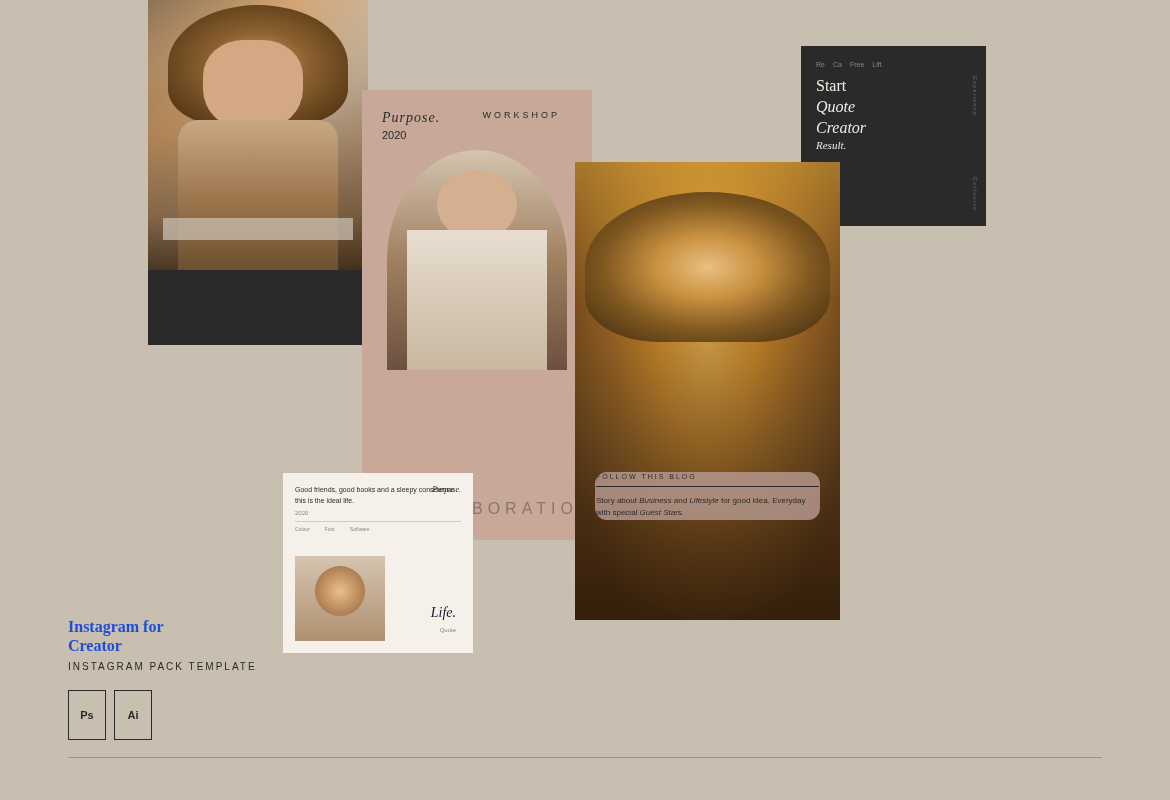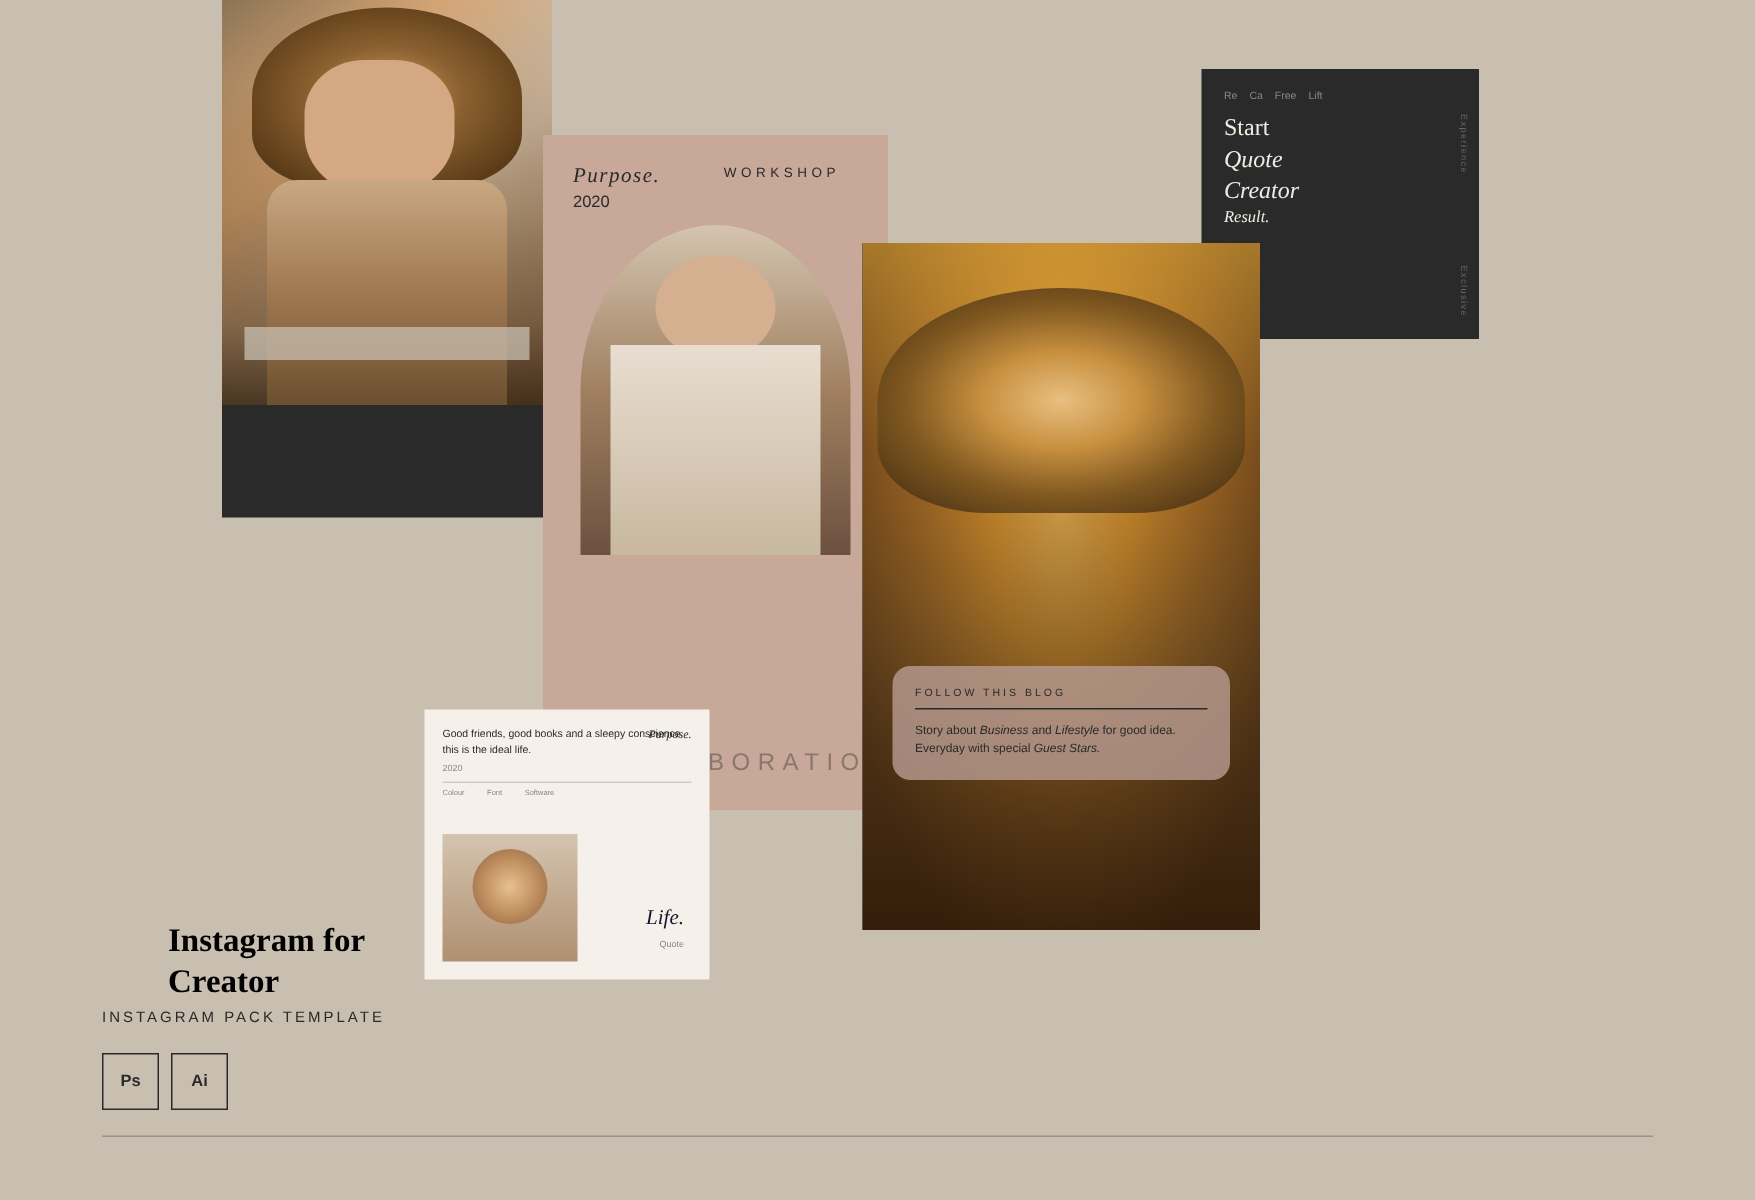--- a/index.html
+++ b/index.html
@@ -285,21 +285,21 @@
       border-radius: 50% 50% 30% 30%;
     }
 
     .card-large-photo .text-overlay {
       position: absolute;
       bottom: 100px;
       left: 20px;
       right: 20px;
       background: rgba(180,150,140,0.85);
       border-radius: 12px;
-      padding: 15px;
+      padding: 1px;
     }
 
     .card-large-photo .text-overlay .follow-text {
       font-size: 7px;
       letter-spacing: 2px;
       font-family: Arial, sans-serif;
       color: #2a2a2a;
       border-bottom: 1px solid #2a2a2a;
       padding-bottom: 6px;
       margin-bottom: 8px;
@@ -423,46 +423,45 @@
     }
 
     
     .bottom-left-content {
       position: absolute;
       bottom: 60px;
       left: 68px;
     }
 
     .bottom-left-content .title {
-      font-size: 22px;
+      font-size: 16px;
       font-weight: bold;
-      color: #000000;
+      color: #1d4ed8;
       font-family: Georgia, serif;
       line-height: 1.2;
       margin-bottom: 6px;
-      margin-left: 44px;
     }
 
     .bottom-left-content .subtitle {
       font-size: 10px;
       letter-spacing: 2px;
       color: #2a2a2a;
       font-family: Arial, sans-serif;
       text-transform: uppercase;
       margin-bottom: 18px;
     }
 
     .bottom-left-content .badges {
       display: flex;
       gap: 8px;
     }
 
     .badge {
       width: 38px;
-      height: 38px;
+      height: 50px;
       border: 1.5px solid #2a2a2a;
       display: flex;
       align-items: center;
       justify-content: center;
       font-size: 11px;
       font-weight: bold;
       font-family: Arial, sans-serif;
       color: #2a2a2a;
       background: transparent;
     }

